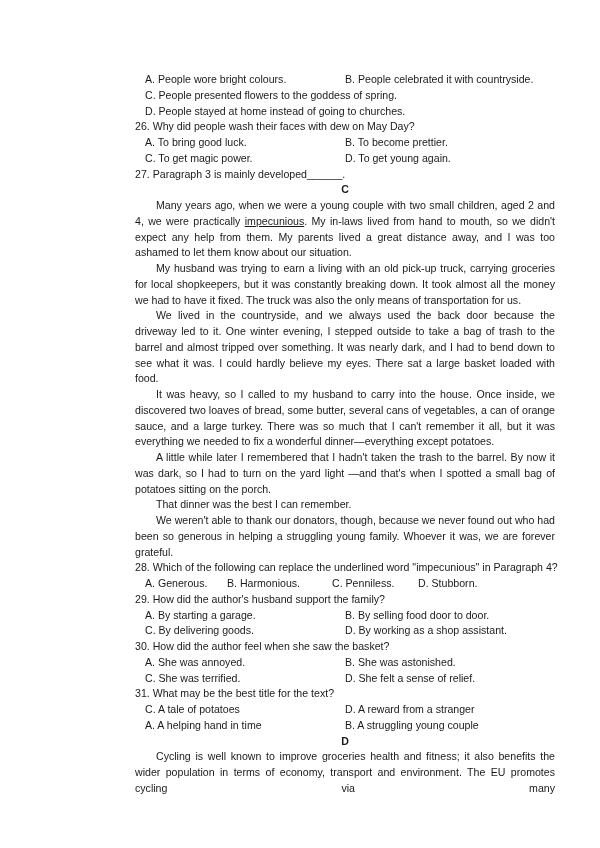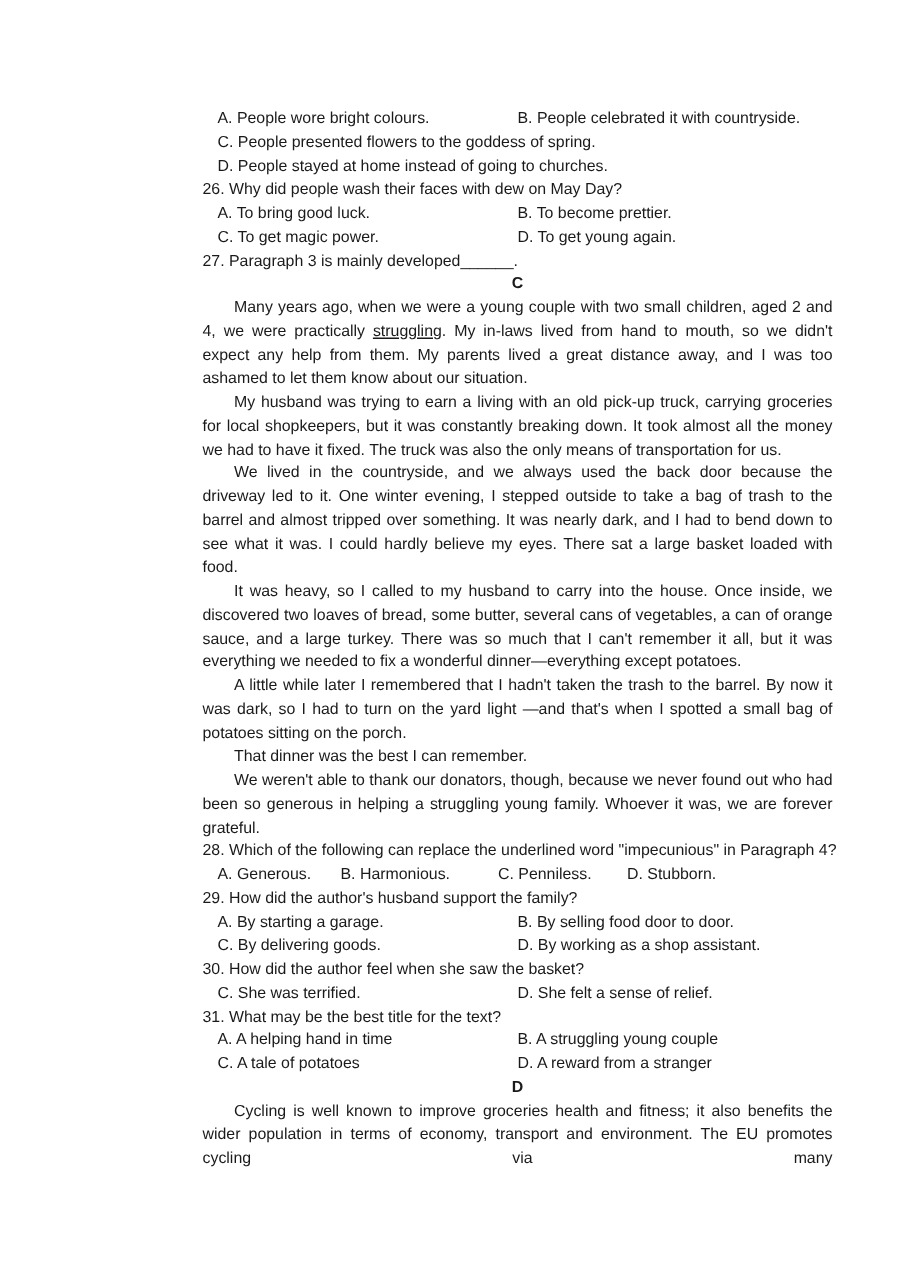--- a/index.html
+++ b/index.html
@@ -53,21 +53,21 @@
     </div>
     <div class="opt-row">
       <span class="opt w-half">C. To get magic power.</span>
       <span class="opt">D. To get young again.</span>
     </div>
 
     <div class="line q">27. Paragraph 3 is mainly developed______.</div>
 
     <div class="section">C</div>
 
-    <p class="para"><span>Many years ago, when we were a young couple with two small children, aged 2 and 4, we were practically </span><u>struggling</u><span>. My in-laws lived from hand to mouth, so we didn't expect any help from them. My parents lived a great distance away, and I was too ashamed to let them know about our situation.</span></p>
+    <p class="para"><span>Many years ago, when we were a young couple with two small children, aged 2 and 4, we were practically </span><u>impecunious</u><span>. My in-laws lived from hand to mouth, so we didn't expect any help from them. My parents lived a great distance away, and I was too ashamed to let them know about our situation.</span></p>
     <p class="para">My husband was trying to earn a living with an old pick-up truck, carrying groceries for local shopkeepers, but it was constantly breaking down. It took almost all the money we had to have it fixed. The truck was also the only means of transportation for us.</p>
     <p class="para">We lived in the countryside, and we always used the back door because the driveway led to it. One winter evening, I stepped outside to take a bag of trash to the barrel and almost tripped over something. It was nearly dark, and I had to bend down to see what it was. I could hardly believe my eyes. There sat a large basket loaded with food.</p>
     <p class="para">It was heavy, so I called to my husband to carry into the house. Once inside, we discovered two loaves of bread, some butter, several cans of vegetables, a can of orange sauce, and a large turkey. There was so much that I can't remember it all, but it was everything we needed to fix a wonderful dinner—everything except potatoes.</p>
     <p class="para">A little while later I remembered that I hadn't taken the trash to the barrel. By now it was dark, so I had to turn on the yard light —and that's when I spotted a small bag of potatoes sitting on the porch.</p>
     <p class="para">That dinner was the best I can remember.</p>
     <p class="para">We weren't able to thank our donators, though, because we never found out who had been so generous in helping a struggling young family. Whoever it was, we are forever grateful.</p>
 
     <div class="line q">28. Which of the following can replace the underlined word "impecunious" in Paragraph 4?</div>
     <div class="opt-row">
       <span class="opt w-q28a">A. Generous.</span>
@@ -81,31 +81,35 @@
       <span class="opt w-half">A. By starting a garage.</span>
       <span class="opt">B. By selling food door to door.</span>
     </div>
     <div class="opt-row">
       <span class="opt w-half">C. By delivering goods.</span>
       <span class="opt">D. By working as a shop assistant.</span>
     </div>
 
     <div class="line q">30. How did the author feel when she saw the basket?</div>
     <div class="opt-row">
+      <span class="opt w-half">A. She was annoyed.</span>
+      <span class="opt">B. She was astonished.</span>
+    </div>
+    <div class="opt-row">
       <span class="opt w-half">C. She was terrified.</span>
       <span class="opt">D. She felt a sense of relief.</span>
     </div>
 
     <div class="line q">31. What may be the best title for the text?</div>
     <div class="opt-row">
+      <span class="opt w-half">C. A tale of potatoes</span>
+      <span class="opt">D. A reward from a stranger</span>
+    </div>
+    <div class="opt-row">
       <span class="opt w-half">A. A helping hand in time</span>
       <span class="opt">B. A struggling young couple</span>
-    </div>
-    <div class="opt-row">
-      <span class="opt w-half">C. A tale of potatoes</span>
-      <span class="opt">D. A reward from a stranger</span>
     </div>
 
     <div class="section">D</div>
     <p class="para full-last">Cycling is well known to improve groceries health and fitness; it also benefits the wider population in terms of economy, transport and environment. The EU promotes cycling via many</p>
 
   </div>
 </div>
 
 </body></html>

